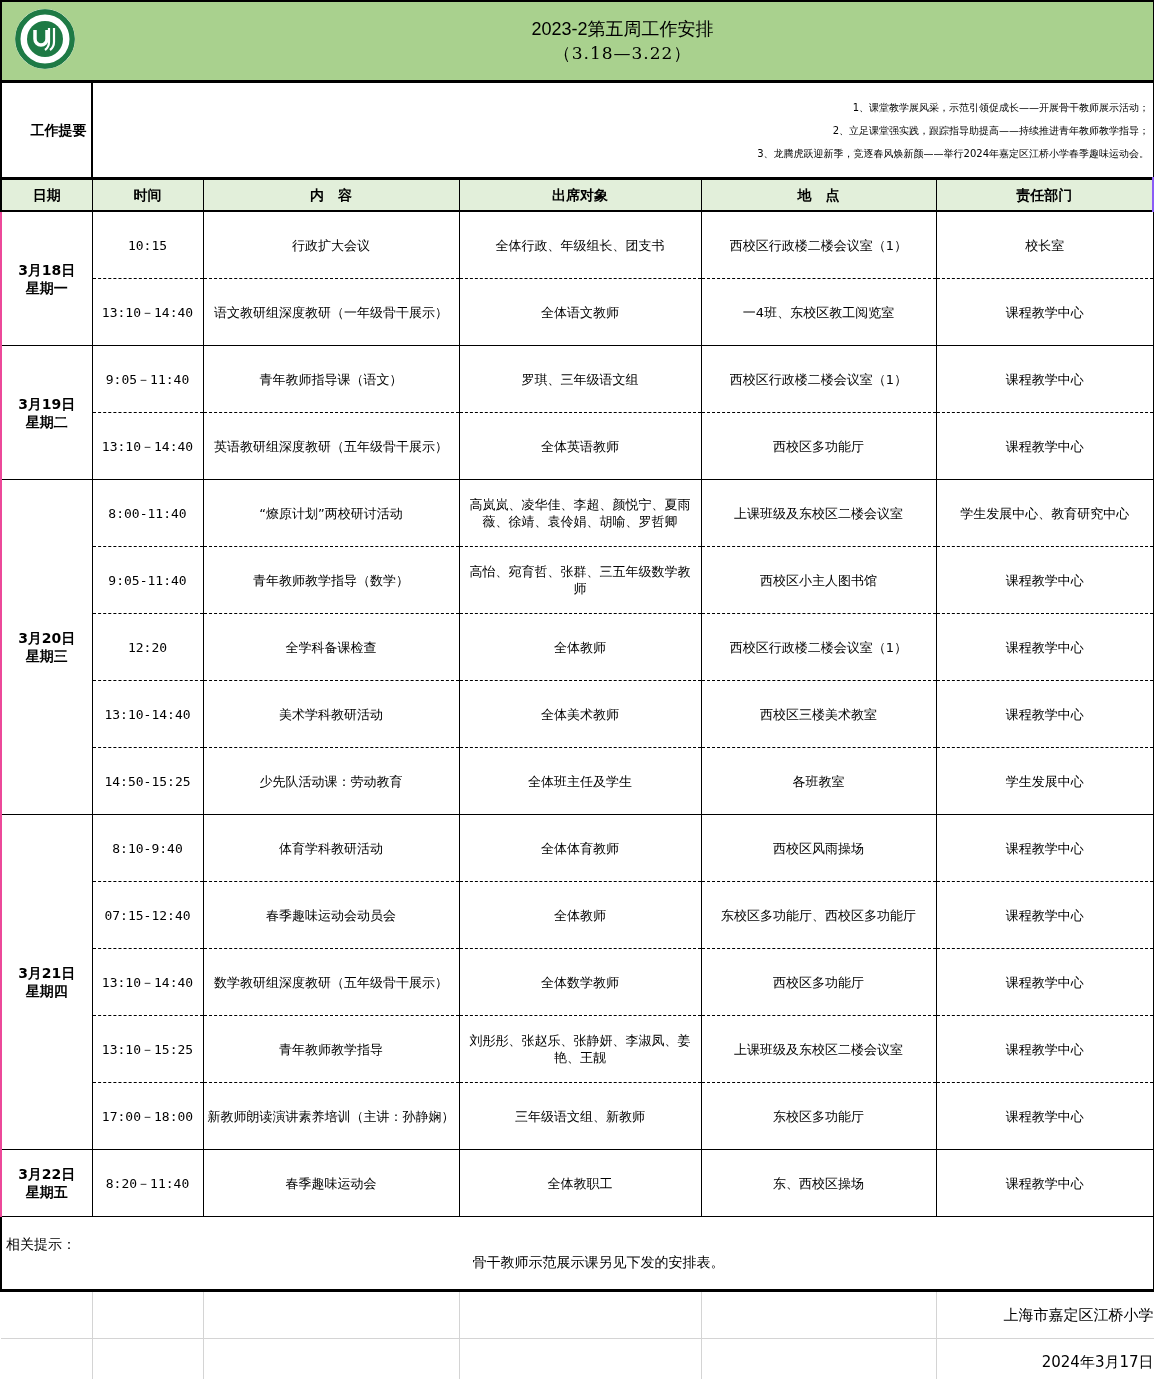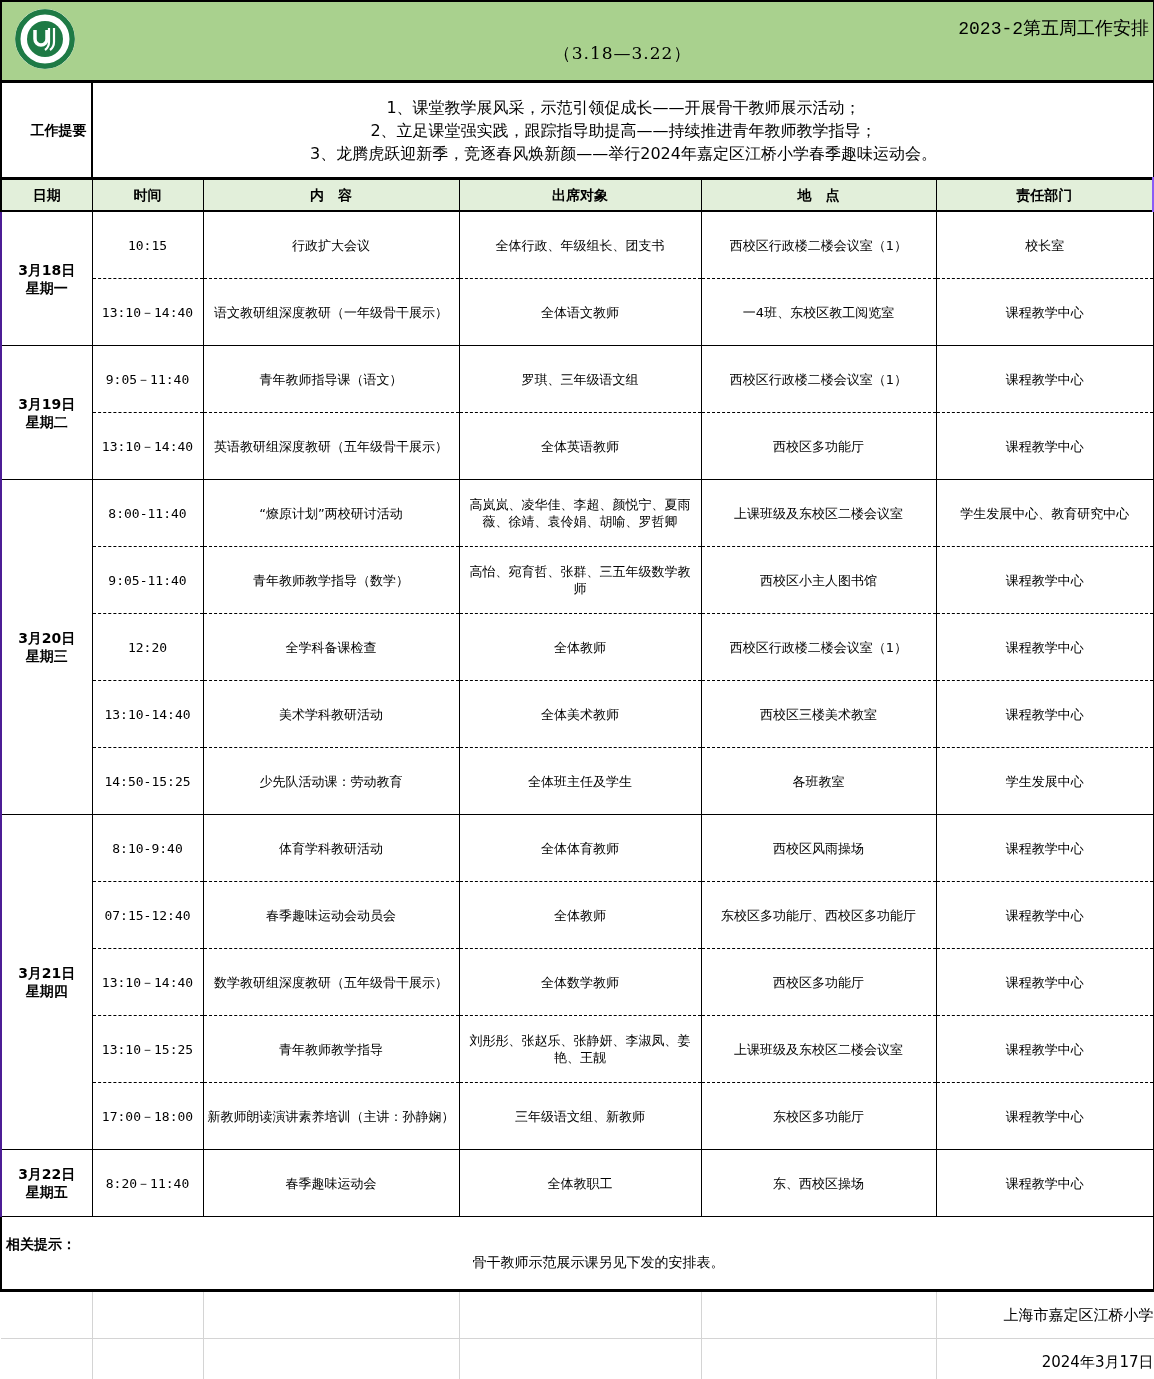--- a/index.html
+++ b/index.html
@@ -7,41 +7,41 @@
          font-family: "DejaVu Sans", "Liberation Sans", sans-serif; color: #000; }
   .sheet { position: absolute; left: 0; top: 0; width: 1154px; }
   table { border-collapse: collapse; table-layout: fixed; width: 1153px; }
   td { padding: 0 4px; text-align: center; vertical-align: middle; font-size: 13px; line-height: 17px; }
   col.c1 { width: 91px; } col.c2 { width: 111px; } col.c3 { width: 256px; }
   col.c4 { width: 242px; } col.c5 { width: 235px; } col.c6 { width: 218px; }
 
   .title-row td { background: #a9d18e; height: 78px; border-top: 2px solid #000; border-bottom: 3px solid #000; }
   .title-row td.logo-cell { border-left: 2px solid #000; text-align: left; padding-left: 12px; }
   .title-row td.title-cell { border-right: 2px solid #000; }
-  .title-main { font-family: Liberation Mono, monospace; font-size: 18px; line-height: 24px; text-align: right; }
+  .title-main { font-family: Liberation Sans, sans-serif; font-size: 18px; line-height: 24px; }
   .title-sub { font-family: "DejaVu Serif", "Liberation Serif", serif; font-size: 17px; line-height: 24px; letter-spacing: 1px; }
 
   .summary-row td { height: 94px; border-bottom: 3px solid #000; }
   .summary-label { font-weight: bold; font-size: 14px; border-left: 2px solid #000; border-right: 2px solid #000; padding-left: 28px; }
-  .summary-text { text-align: center; font-size: 16px; line-height: 23px; padding-left: 5px; border-right: 2px solid #000; }
+  .summary-text { text-align: right; font-size: 10px; line-height: 23px; padding-left: 5px; border-right: 2px solid #000; }
 
   .col-head td { background: #e2efda; height: 30px; font-weight: bold; font-size: 14px;
                  border-right: 1px solid #000; border-bottom: 2px solid #000; }
   .col-head td:first-child { border-left: 2px solid #000; }
   .col-head td:last-child { border-right: 4px solid #8b5cf6; }
 
   .data-row td { height: 66px; border-right: 1px solid #000; border-bottom: 1px dashed #000; }
   .data-row td.last-cell { border-right: 2px solid #000; }
   .data-row.day-end td { border-bottom: 1.5px solid #000; }
-  .data-row td.date-cell { border-left: 2px solid #4c1d95; border-bottom: 1.5px solid #000; font-weight: bold; font-size: 14px; line-height: 18px; }
+  .data-row td.date-cell { border-left: 2px solid #ec4899; border-bottom: 1.5px solid #000; font-weight: bold; font-size: 14px; line-height: 18px; }
   .time-cell { font-family: "DejaVu Sans Mono", "Liberation Mono", monospace; font-size: 13px; }
 
   .notes-row td { height: 72px; text-align: left; vertical-align: middle; padding-left: 4px;
                   border-left: 2px solid #000; border-right: 2px solid #000; border-bottom: 3px solid #000; border-top: 1.5px solid #000; }
-  .notes-title { font-weight: bold; font-size: 14px; line-height: 18px; }
+  .notes-title { font-weight: normal; font-size: 14px; line-height: 18px; }
   .notes-body { font-size: 14px; line-height: 18px; padding-left: 42px; text-align: center; }
 
   .footer-row td { height: 46px; border-right: 1px solid #d4d4d4; border-bottom: 1px solid #d4d4d4; }
   .footer-row td.right { text-align: right; font-size: 15px; padding-right: 0; }
   .footer-row td.school { font-family: "DejaVu Serif", "Liberation Serif", serif; }
 </style>
 </head>
 <body>
 
 <div class="sheet">

